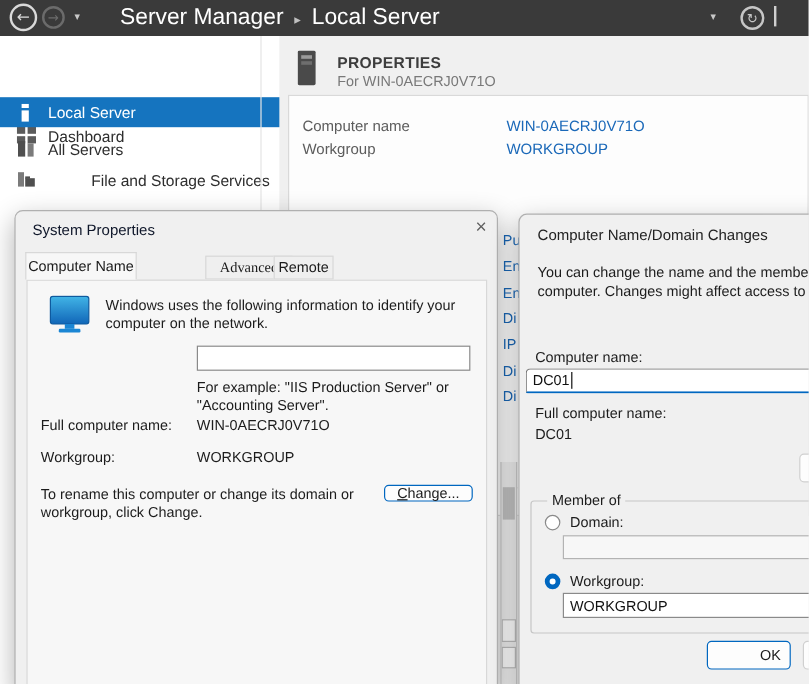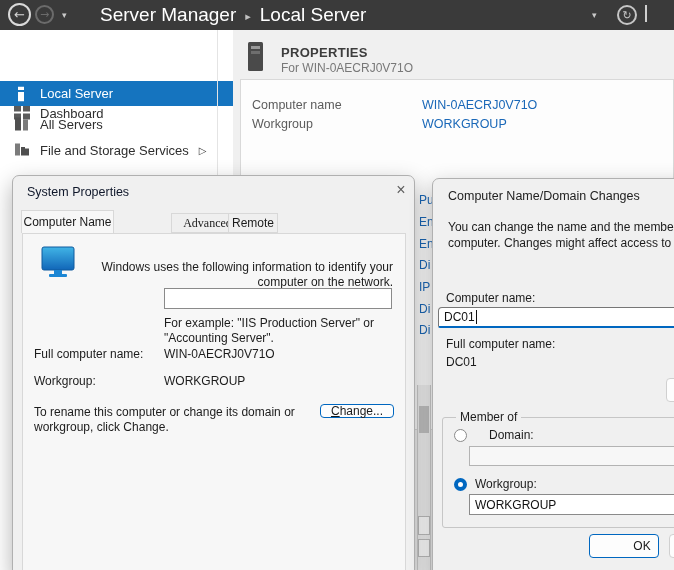--- a/index.html
+++ b/index.html
@@ -124,21 +124,21 @@
       </svg>
       <span class="lbl">Local Server</span>
     </div>
     <div class="side-item" style="top:82px; height:24px;">
       <svg class="side-icon" viewBox="0 0 16 15">
         <rect x="1" y="1" width="6" height="13" fill="#4f4f4f"></rect>
           <rect x="9" y="3" width="5" height="11" fill="#7b7b7b"></rect>
       </svg>
       <span class="lbl">All Servers</span>
     </div>
-    <div class="side-item" style="top:108px; height:24px;">
+    <div class="side-item" style="top:108px; height:24px;padding-left:36px;">
       <svg class="side-icon" viewBox="0 0 16 15">
         <rect x="1" y="1" width="5" height="12" fill="#7b7b7b"></rect>
         <rect x="7" y="6" width="8" height="7" fill="#4f4f4f"></rect>
           <rect x="7" y="4.5" width="4" height="2" fill="#4f4f4f"></rect>
       </svg>
       <span class="lbl">File and Storage Services</span>
       <span class="side-chev">▷</span>
     </div>
   </div>
   <div class="side-divider"></div>
@@ -187,21 +187,21 @@
         <defs>
             <linearGradient id="scr" x1="0" y1="0" x2="0" y2="1">
           <stop offset="0" stop-color="#41b4e6"></stop>
               <stop offset="1" stop-color="#1166b8"></stop>
         </linearGradient>
           </defs>
         <rect x="2" y="1" width="32" height="23" rx="2" fill="url(#scr)" stroke="#0f5a9e"></rect>
         <rect x="14" y="24" width="8" height="4" fill="#1b86d4"></rect>
         <rect x="9" y="28" width="18" height="3" rx="1" fill="#1b86d4"></rect>
       </svg>
-      <div class="lbl12" style="left:65px; top:26px; width:305px; white-space:normal; line-height:15px;text-align:right;">Windows uses the following information to identify your computer on the network.</div>
+      <div class="lbl12" style="left:65px; top:13px; width:305px; white-space:normal; line-height:15px;">Windows uses the following information to identify your computer on the network.</div>
 
       <div class="field" style="left:141px; top:54px; width:228px; height:21px;">
           <span></span>
         </div>
 
       <div class="lbl12" style="left:141px; top:82px; width:240px; white-space:normal; line-height:15px;">For example: "IIS Production Server" or "Accounting Server".</div>
 
       <span class="lbl12" style="left:11px; top:113px;">Full computer name:</span>
       <span class="lbl12" style="left:141px; top:113px;">WIN-0AECRJ0V71O</span>
 
@@ -230,21 +230,21 @@
 
     <span class="lbl12" style="left:13px; top:158px;">Full computer name:</span>
     <span class="lbl12" style="left:13px; top:176px;">DC01</span>
 
     <div class="btn" style="left:233px; top:199px; width:62px; height:24px;">More...</div>
 
     <div class="groupbox">
       <span class="legend">Member of</span>
 
       <div class="radio" style="left:11px; top:11px;"></div>
-      <span class="lbl12" style="left:32px; top:10px;margin-left:14px;">Domain:</span>
+      <span class="lbl12" style="left:32px; top:10px;">Domain:</span>
       <div class="field" style="left:26px; top:28px; width:262px; height:20px; background:#f7f7f7; border-color:#b3b3b3;">
           <span></span>
         </div>
 
       <div class="radio checked" style="left:11px; top:60px;"></div>
       <span class="lbl12" style="left:32px; top:59px;">Workgroup:</span>
       <div class="field" style="left:26px; top:76px; width:262px; height:21px;">
           <span>WORKGROUP</span>
         </div>
     </div>

